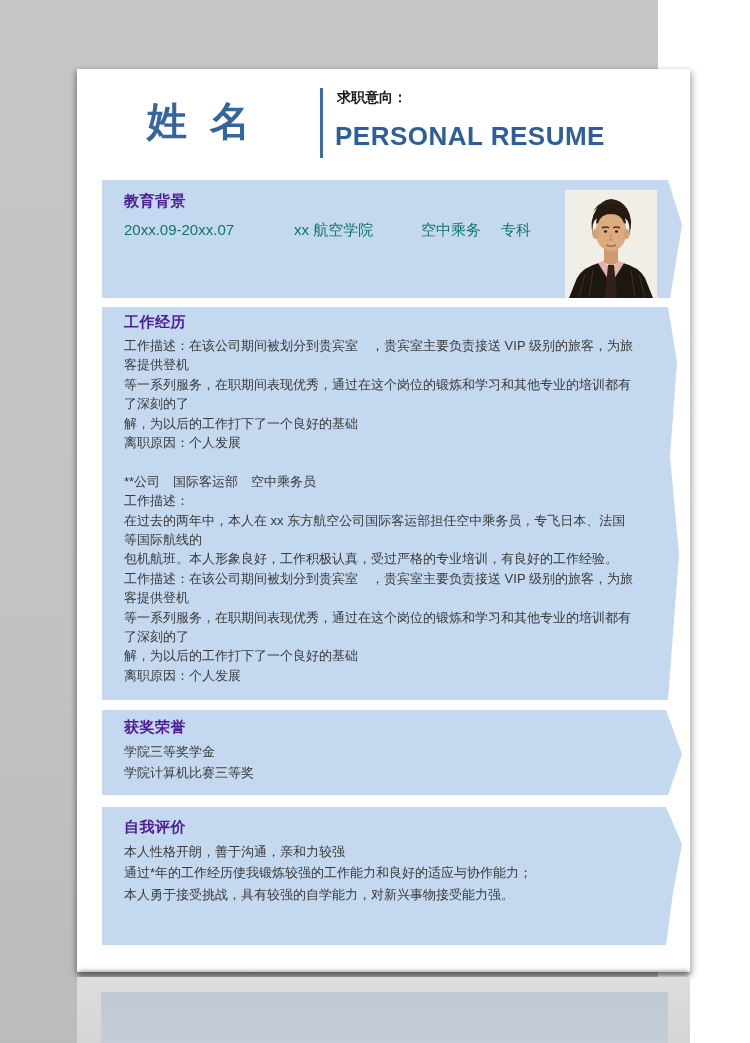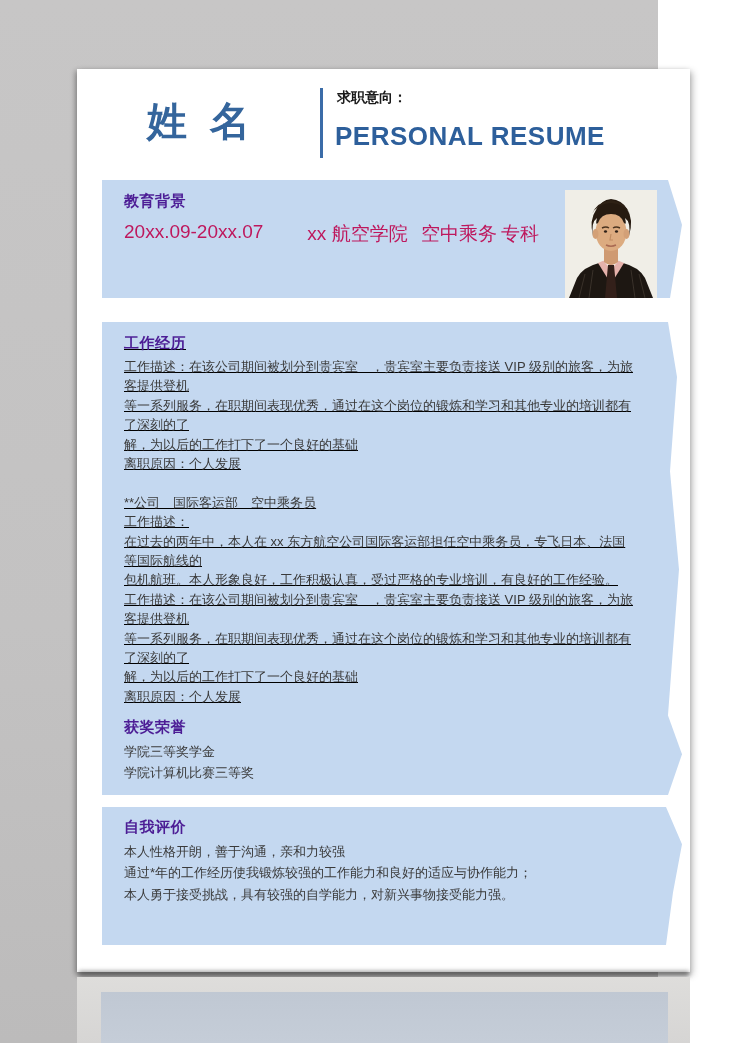--- a/index.html
+++ b/index.html
@@ -47,41 +47,40 @@
   }
   .txt-line {
     font-size:13px; color:#3a3a3a; white-space:pre-wrap;
     line-height:19.4px; min-height:19.4px;
   }
   .box-edu {
     top:111px; height:118px; padding-top:12px;
     clip-path:polygon(0 0,calc(100% - 14px) 0,100% 38%,calc(100% - 12px) 100%,0 100%);
   }
   .box-work {
-    top:253px; height:393px; padding-top:12px;
+    top:238px; height:393px; padding-top:6px;
     clip-path:polygon(0 0,calc(100% - 14px) 0,calc(100% - 5px) 14%,calc(100% - 12px) 38%,calc(100% - 3px) 63%,calc(100% - 14px) 100%,0 100%);
-    text-decoration:underline;
   }
   .box-work h2 { margin-bottom:4px; }
   .box-awards {
     top:641px; height:85px; padding-top:8px;
     clip-path:polygon(0 0,calc(100% - 16px) 0,100% 52%,calc(100% - 14px) 100%,0 100%);
   }
   .box-awards h2 { margin-bottom:4px; }
   .box-awards .txt-line, .box-self .txt-line { line-height:21.3px; min-height:21.3px; }
   .box-self {
     top:738px; height:138px; padding-top:11px;
     clip-path:polygon(0 0,calc(100% - 16px) 0,100% 27%,calc(100% - 9px) 62%,calc(100% - 16px) 100%,0 100%);
   }
   .box-self h2 { margin-bottom:4px; }
   
   .edu-row { display:flex; margin-top:10px; }
-  .edu-row span { font-size:19px; color:#be185d; }
+  .edu-row span { font-size:15px; color:#0f766e; }
   .edu-period { width:170px; }
-  .edu-school { width:127px;text-align:center; }
+  .edu-school { width:127px; }
   .edu-major  { width:80px; }
   
   .photo {
     position:absolute; left:463px; top:10px; width:92px; height:108px;
     background:#f3f2ed; overflow:hidden;
   }
   .photo svg { display:block; width:100%; height:100%; }
   
   .page-bottom-shadow {
     position:absolute; left:79px; top:971px; width:610px; height:5px;

